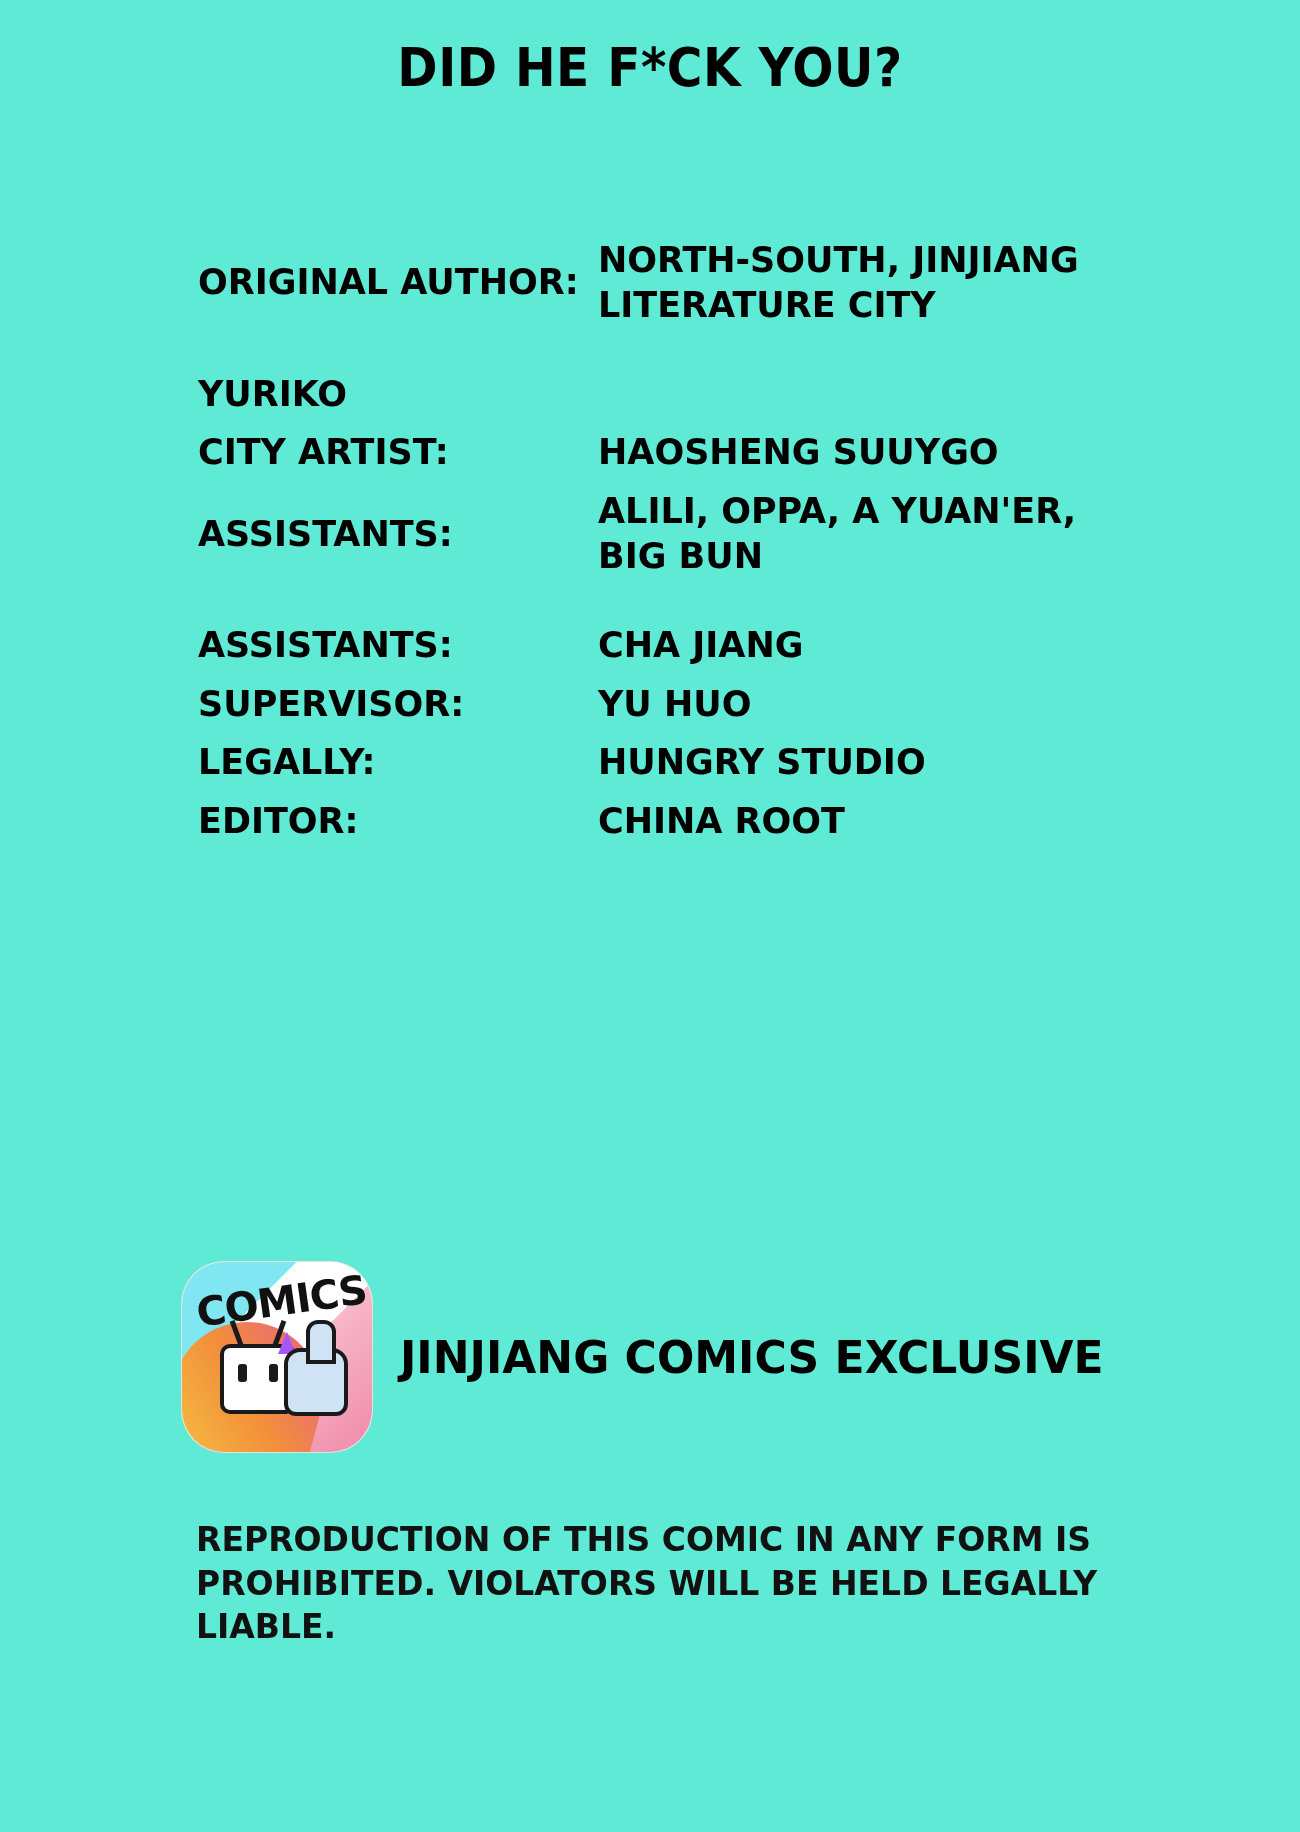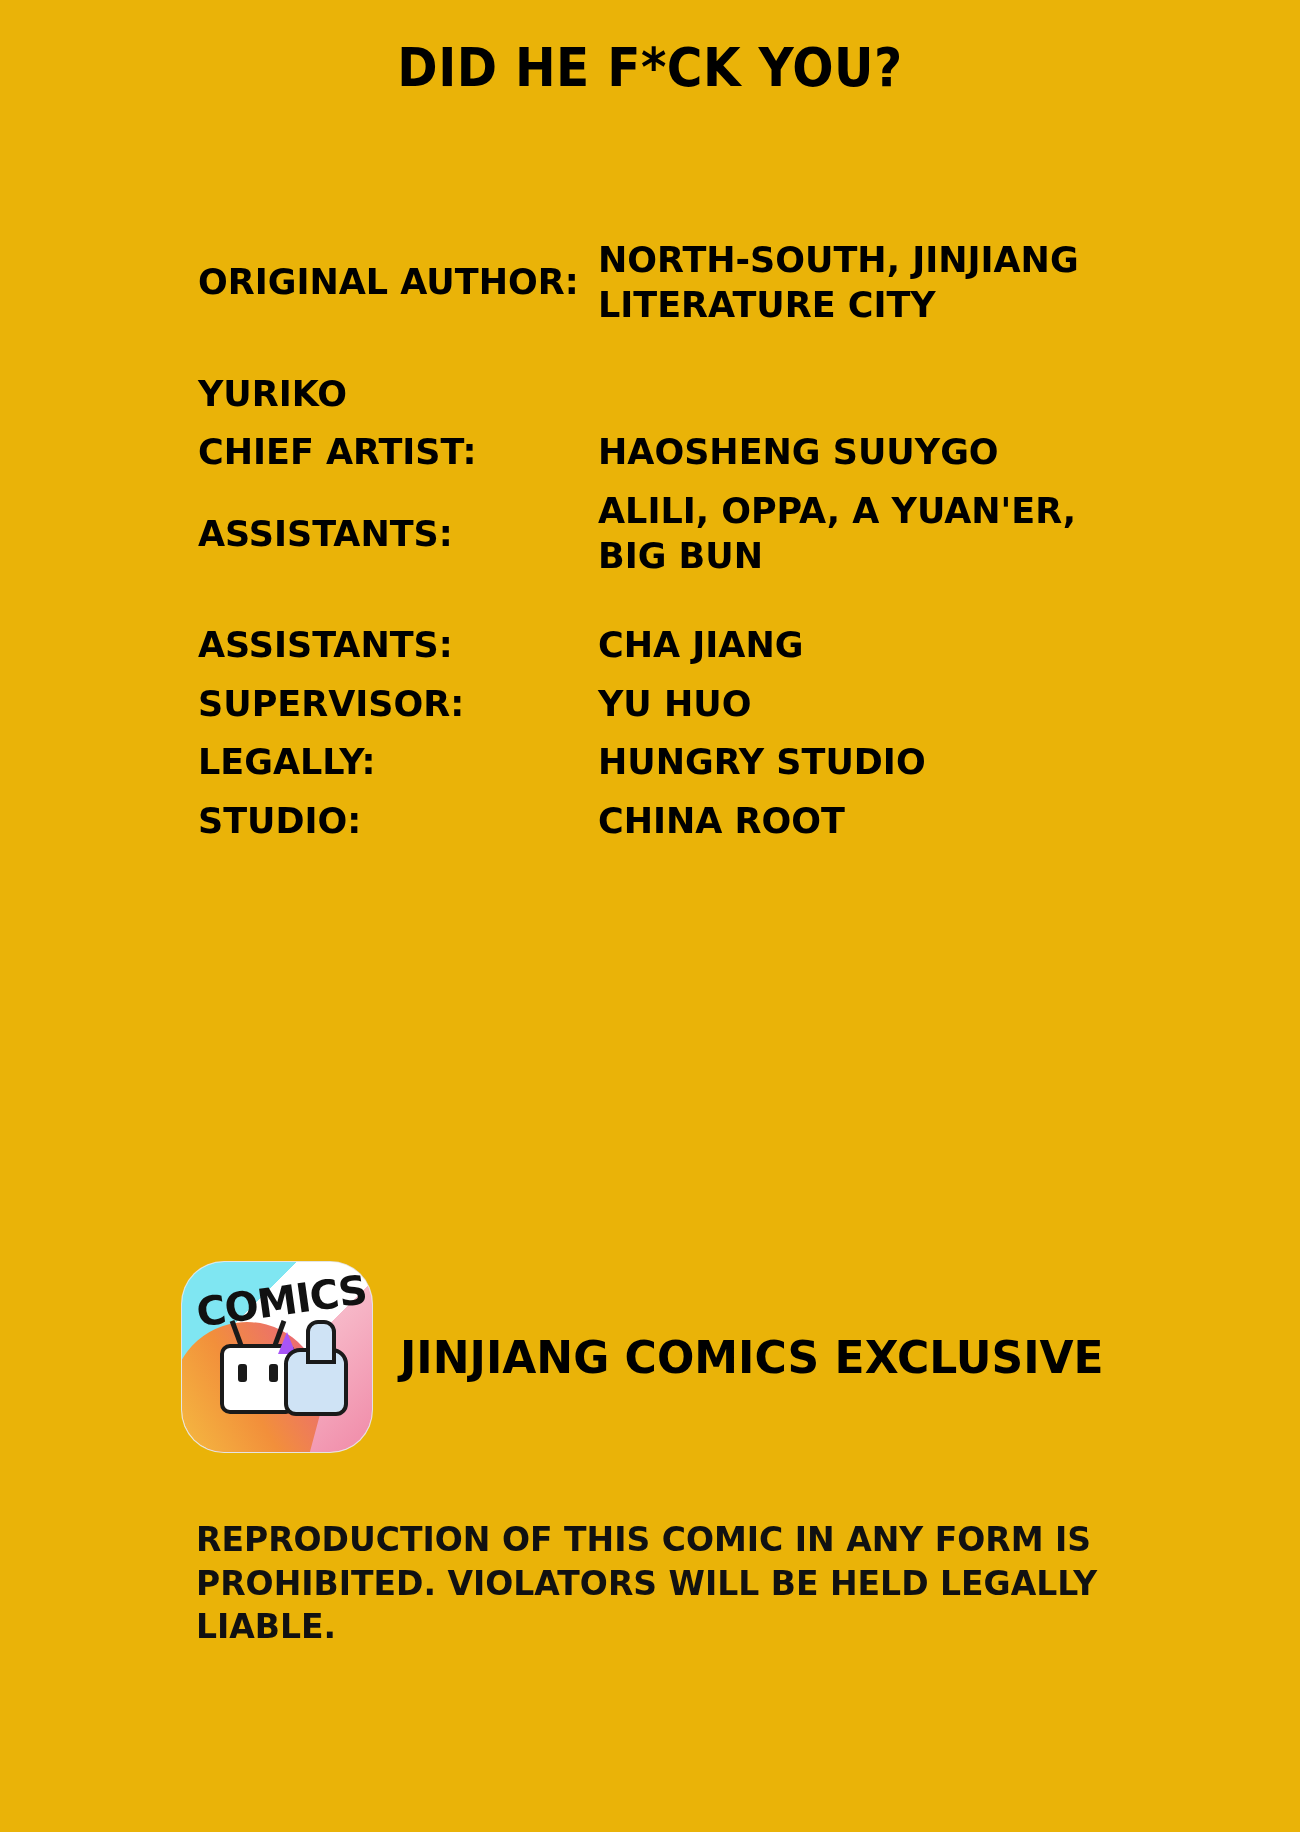--- a/index.html
+++ b/index.html
@@ -12,21 +12,21 @@
     height: 1832px;
     font-family: "Liberation Sans", sans-serif;
     color: #0d0d0d;
     position: relative;
     overflow: hidden;
   }
   .page {
     width: 1300px;
     height: 1832px;
     position: relative;
-    background: #eab308;
+    background: #5eead4;
   }
   .title {
     text-align: center;
     font-size: 54px;
     font-weight: bold;
     letter-spacing: 0.5px;
     padding-top: 36px;
     color: #000;
     font-family: "DejaVu Sans", sans-serif;
     font-stretch: condensed;
@@ -205,21 +205,21 @@
         <div class="credit-label">ORIGINAL AUTHOR:</div>
         <div class="credit-value">NORTH-SOUTH, JINJIANG LITERATURE CITY</div>
       </div>
     </div>
 
     <div class="credit-group">
       <div class="credit-row">
         <div class="credit-value">YURIKO</div>
       </div>
       <div class="credit-row">
-        <div class="credit-label">CHIEF ARTIST:</div>
+        <div class="credit-label">CITY ARTIST:</div>
         <div class="credit-value">HAOSHENG SUUYGO</div>
       </div>
       <div class="credit-row">
         <div class="credit-label">ASSISTANTS:</div>
         <div class="credit-value">ALILI, OPPA, A YUAN'ER, BIG BUN</div>
       </div>
     </div>
 
     <div class="credit-group">
       <div class="credit-row">
@@ -228,21 +228,21 @@
       </div>
       <div class="credit-row">
         <div class="credit-label">SUPERVISOR:</div>
         <div class="credit-value">YU HUO</div>
       </div>
       <div class="credit-row">
         <div class="credit-label">LEGALLY:</div>
         <div class="credit-value">HUNGRY STUDIO</div>
       </div>
       <div class="credit-row">
-        <div class="credit-label">STUDIO:</div>
+        <div class="credit-label">EDITOR:</div>
         <div class="credit-value">CHINA ROOT</div>
       </div>
     </div>
 
   </div>
 
   <div class="brand">
     <div class="brand-logo">
       <div class="logo-bg-tl"></div>
       <div class="logo-swoosh"></div>

